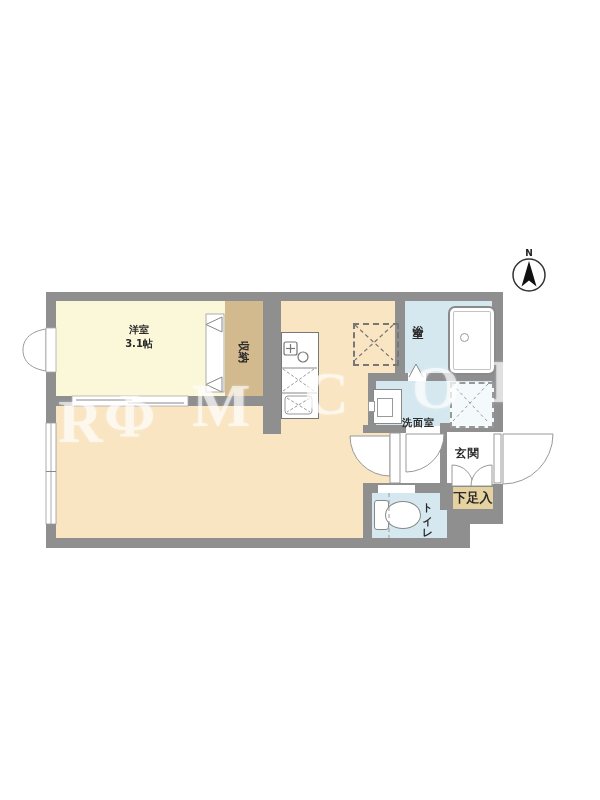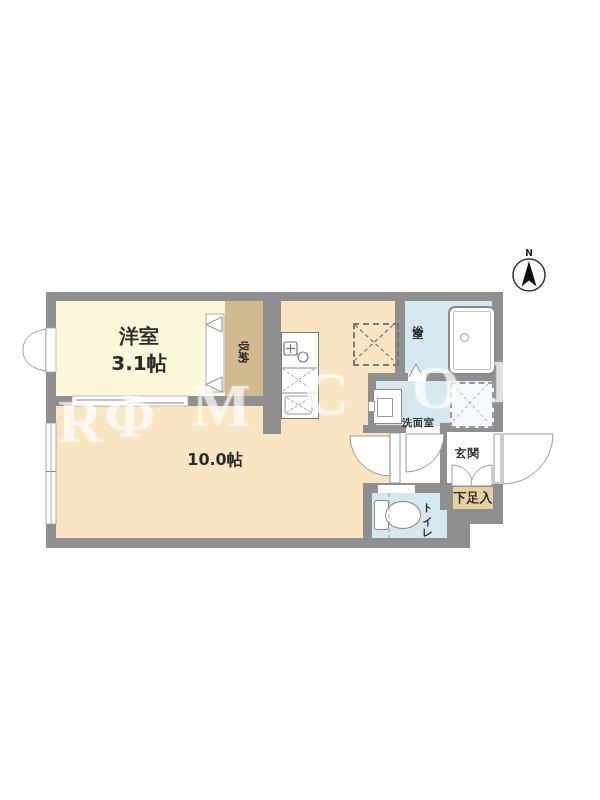--- a/index.html
+++ b/index.html
@@ -132,26 +132,25 @@
     <line x1="389" y1="493" x2="389" y2="538" stroke="#999" stroke-width="1" stroke-dasharray="4,3"></line>
   </svg>
 
   <span class="wm" style="left:58px;top:390px;">R</span>
   <span class="wm" style="left:104px;top:384px;">Φ</span>
   <span class="wm" style="left:192px;top:374px;">M</span>
   <span class="wm" style="left:304px;top:362px;">C</span>
   <span class="wm" style="left:412px;top:356px;">O</span>
   <span class="wm" style="left:490px;top:350px;">D</span>
 
-  <div class="lbl center" style="left:79px;top:323px;width:120px;font-size:20px;line-height:1.35;">
+  <div class="lbl center" style="left:79px;top:323px;width:120px;font-size:10px;line-height:1.35;">
     <span>洋室</span>
     <span>3.1帖</span>
   </div>
   <div class="lbl center" style="left:150px;top:449px;width:130px;font-size:16px;line-height:1.35;">
-    <span>10.0帖</span>
   </div>
   <div class="lbl" style="left:222px;top:345px;width:44px;height:14px;font-size:11px;text-align:center;transform:rotate(90deg);">
     <span style="display:inline;">収納</span>
   </div>
   <div class="lbl vert" style="left:409px;top:316px;height:52px;font-size:11px;letter-spacing:3px;">浴室</div>
   <div class="lbl" style="left:402px;top:416px;font-size:10px;letter-spacing:1px;">洗面室</div>
   <div class="lbl" style="left:455px;top:446px;font-size:11.5px;letter-spacing:1px;text-align:center;">玄関</div>
   <div class="lbl vert" style="left:421px;top:495px;height:42px;font-size:10.5px;letter-spacing:1px;">トイレ</div>
 
 </div>

